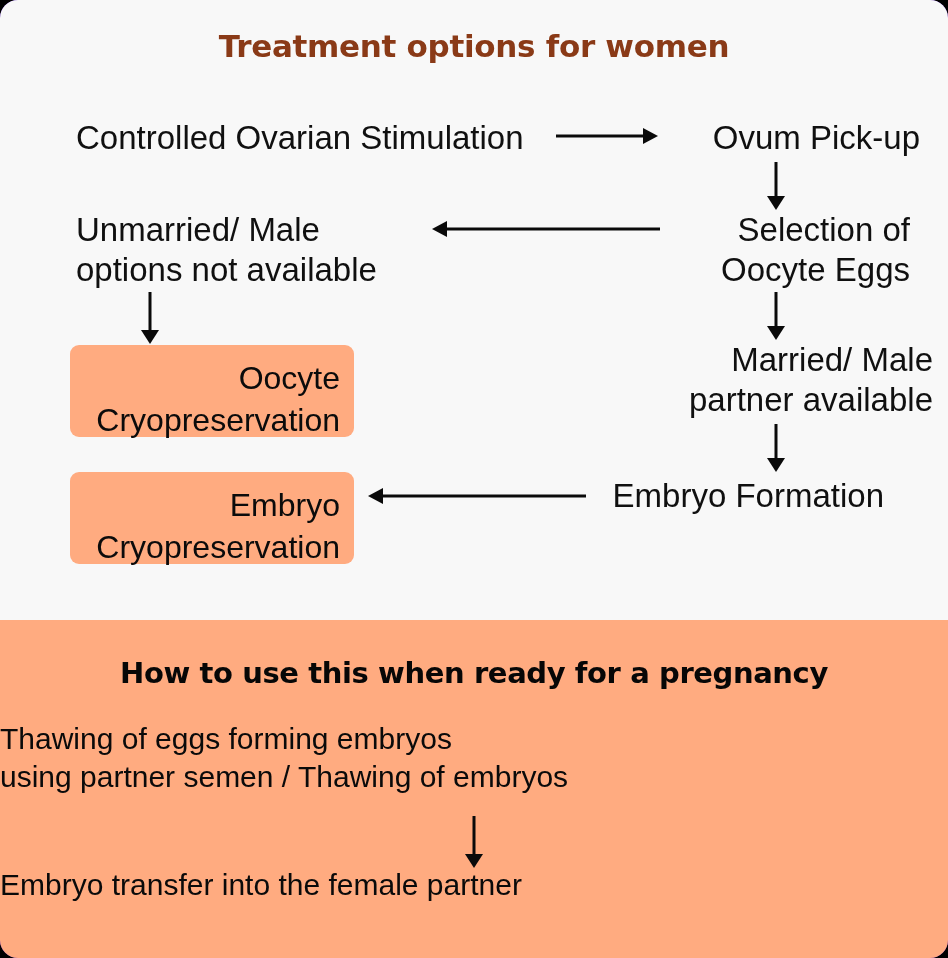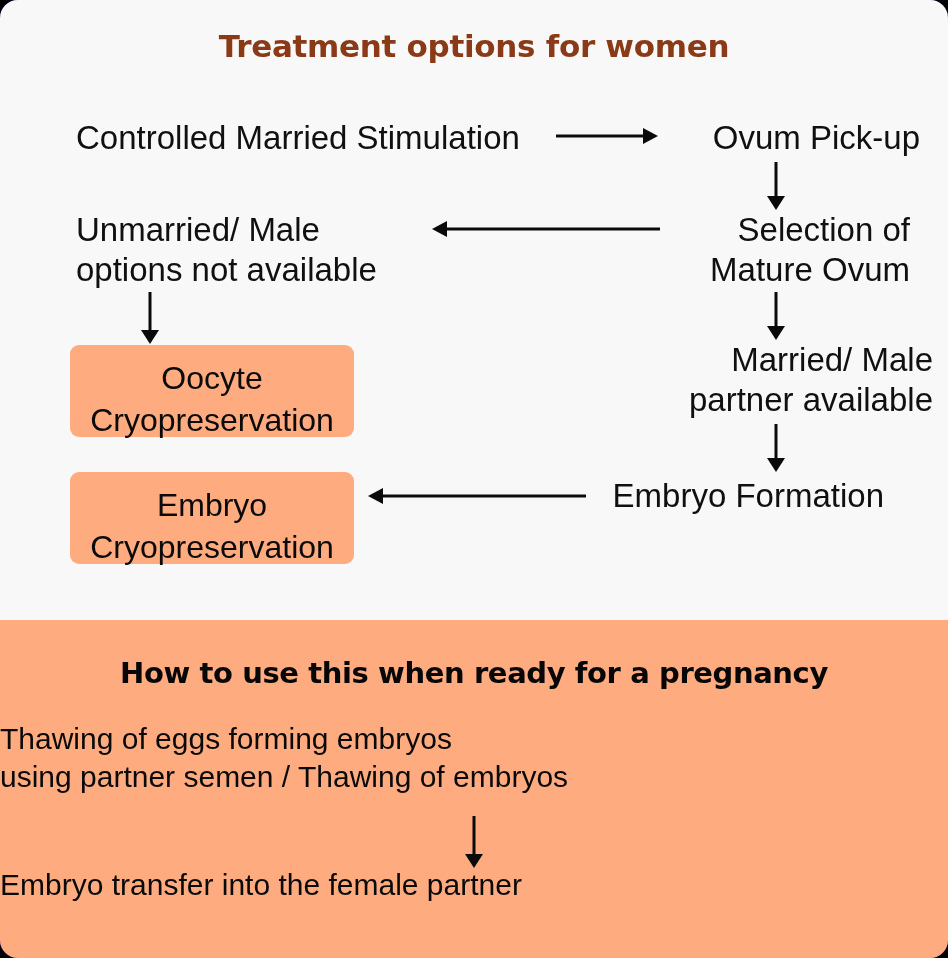--- a/index.html
+++ b/index.html
@@ -58,21 +58,21 @@
     position: absolute;
     background: #FFAB80;
     border-radius: 9px;
     box-sizing: border-box;
     padding: 12px 14px 12px 14px;
     font-family: "Liberation Sans", sans-serif;
     font-size: 32px;
     line-height: 42px;
     color: #0B0B0B;
     white-space: pre-line;
-    text-align: center;
+    text-align: right;
   }
 
   
   .arrow-h, .arrow-v {
     position: absolute;
   }
   .arrow-h .shaft {
     position: absolute;
     height: 3px;
     background: #0A0A0A;
@@ -161,21 +161,21 @@
 </style>
 </head>
 <body>
 
 <div id="card">
 
   <div id="top-section">
 
     <div id="diagram-title">Treatment options for women</div>
 
-    <div class="node left" style="left:76px; top:118px; width:480px;">Controlled Married Stimulation</div>
+    <div class="node left" style="left:76px; top:118px; width:480px;">Controlled Ovarian Stimulation</div>
 
     <div class="arrow-h right" style="left:556px; top:122px; width:102px; height:28px;">
       <span class="shaft" style="left:0; width:90px;"></span>
       <span class="head"></span>
     </div>
 
     <div class="node center" style="left:640px; top:118px; width:280px;">Ovum Pick-up</div>
 
     <div class="arrow-v" style="left:764px; top:162px; width:24px; height:48px;">
       <span class="shaft" style="height:36px;"></span>
@@ -184,21 +184,21 @@
 
     <div class="node left" style="left:76px; top:210px; width:360px;">Unmarried/  Male
 options not available</div>
 
     <div class="arrow-h left" style="left:432px; top:215px; width:228px; height:28px;">
       <span class="shaft" style="right:0; width:216px;"></span>
       <span class="head"></span>
     </div>
 
     <div class="node center" style="left:640px; top:210px; width:270px;">Selection of
-Mature Ovum</div>
+Oocyte Eggs</div>
 
     <div class="arrow-v" style="left:764px; top:292px; width:24px; height:48px;">
       <span class="shaft" style="height:36px;"></span>
       <span class="head"></span>
     </div>
 
     <div class="arrow-v" style="left:138px; top:292px; width:24px; height:52px;">
       <span class="shaft" style="height:40px;"></span>
       <span class="head"></span>
     </div>

